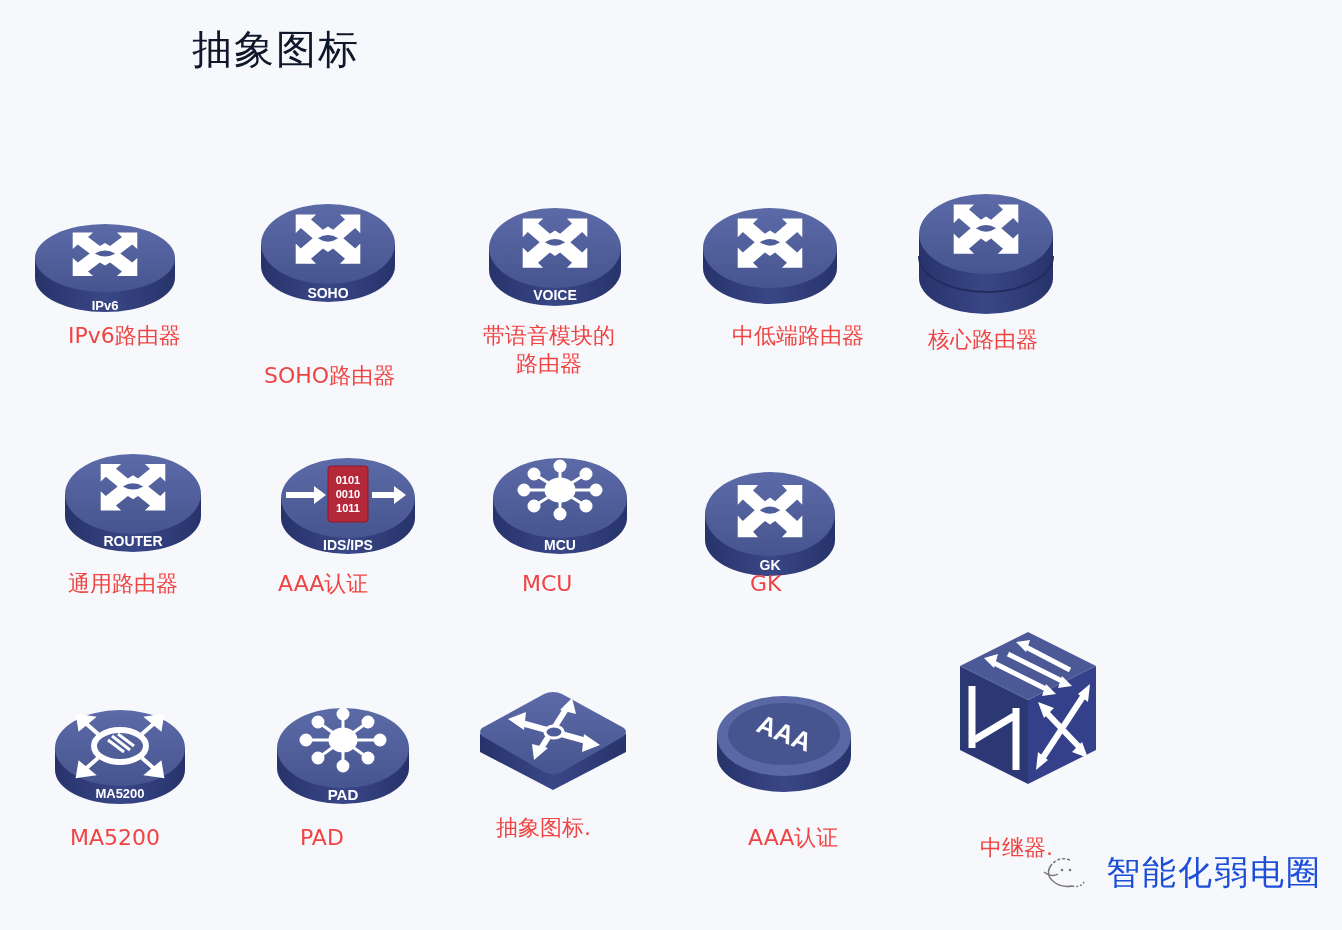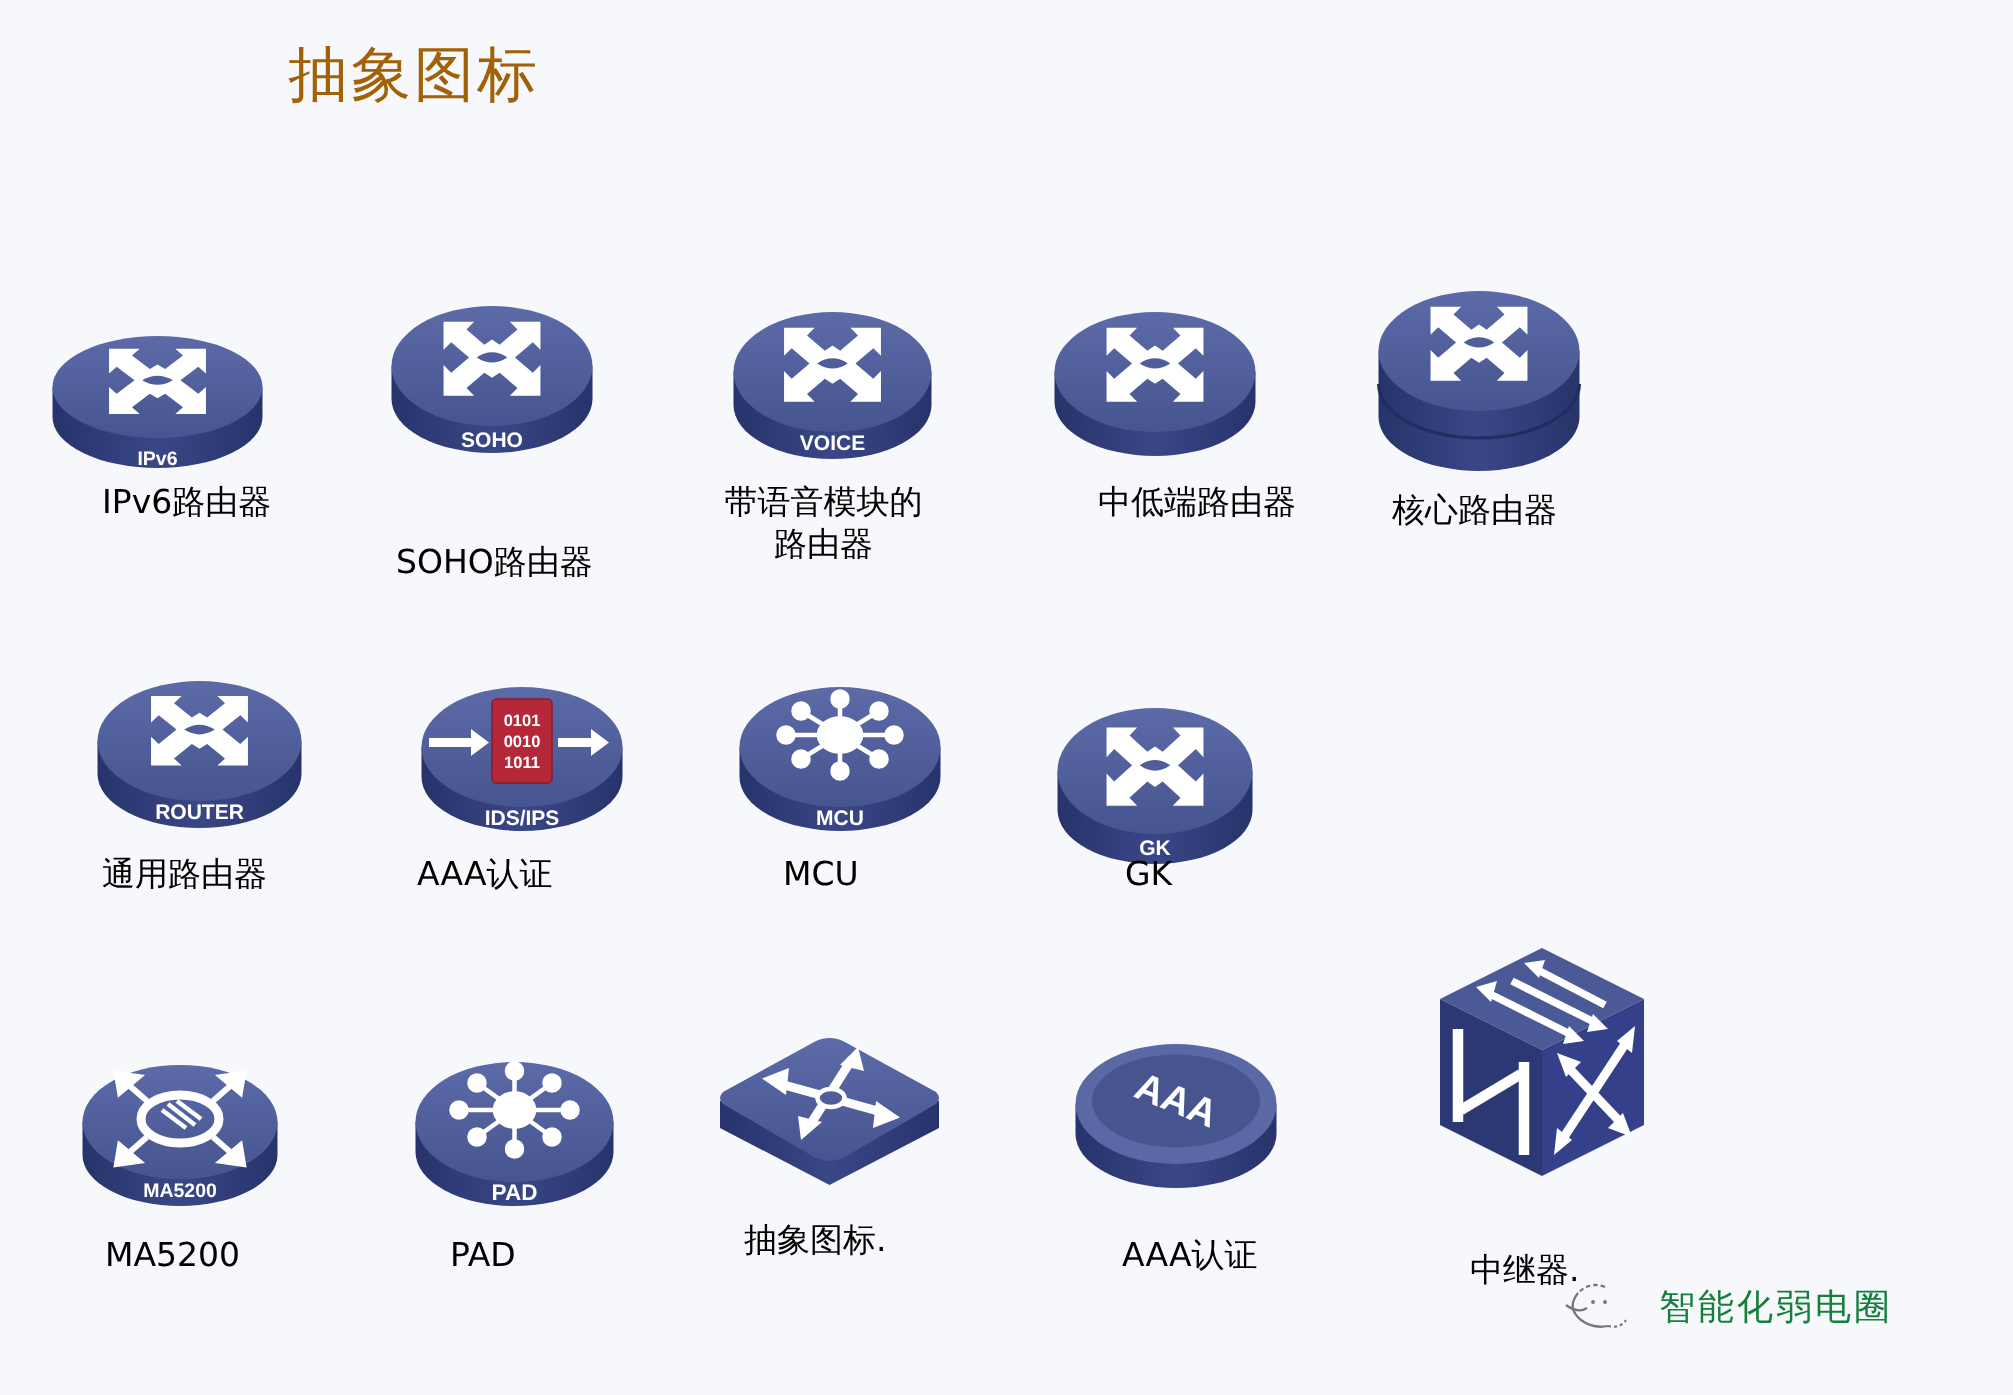--- a/index.html
+++ b/index.html
@@ -3,36 +3,36 @@
 <meta charset="utf-8">
 <style>
   html, body { margin: 0; padding: 0; }
   body {
     width: 1342px; height: 930px; position: relative; overflow: hidden;
     background: #f7f8fb;
     font-family: "DejaVu Sans", "Liberation Sans", sans-serif;
   }
   .title {
     position: absolute; left: 192px; top: 22px;
-    font-size: 40px; color: #a16207; letter-spacing: 2px;
+    font-size: 40px; color: #0f172a; letter-spacing: 2px;
     font-family: "DejaVu Sans", sans-serif;
   }
   .device { position: absolute; }
   .device svg { display: block; }
   .label {
-    position: absolute; font-size: 22px; color: #000000;
+    position: absolute; font-size: 22px; color: #ef4444;
     white-space: nowrap; text-align: center; line-height: 28px;
     font-family: "DejaVu Sans", "Liberation Sans", sans-serif;
   }
   .watermark {
     position: absolute; left: 1040px; top: 850px;
     display: flex; align-items: center; gap: 10px;
   }
   .watermark .wm-text {
-    font-size: 24px; color: #15803d; letter-spacing: 2px;
+    font-size: 34px; color: #1d4ed8; letter-spacing: 2px;
     font-family: Liberation Mono, monospace;
   }
   .cap-text { font-family: "Liberation Sans", "DejaVu Sans", sans-serif; font-weight: bold; }
 </style>
 </head>
 <body>
 
 <svg width="0" height="0" style="position:absolute">
   <defs>
     <linearGradient id="gTop" x1="0" y1="0" x2="0" y2="1">

